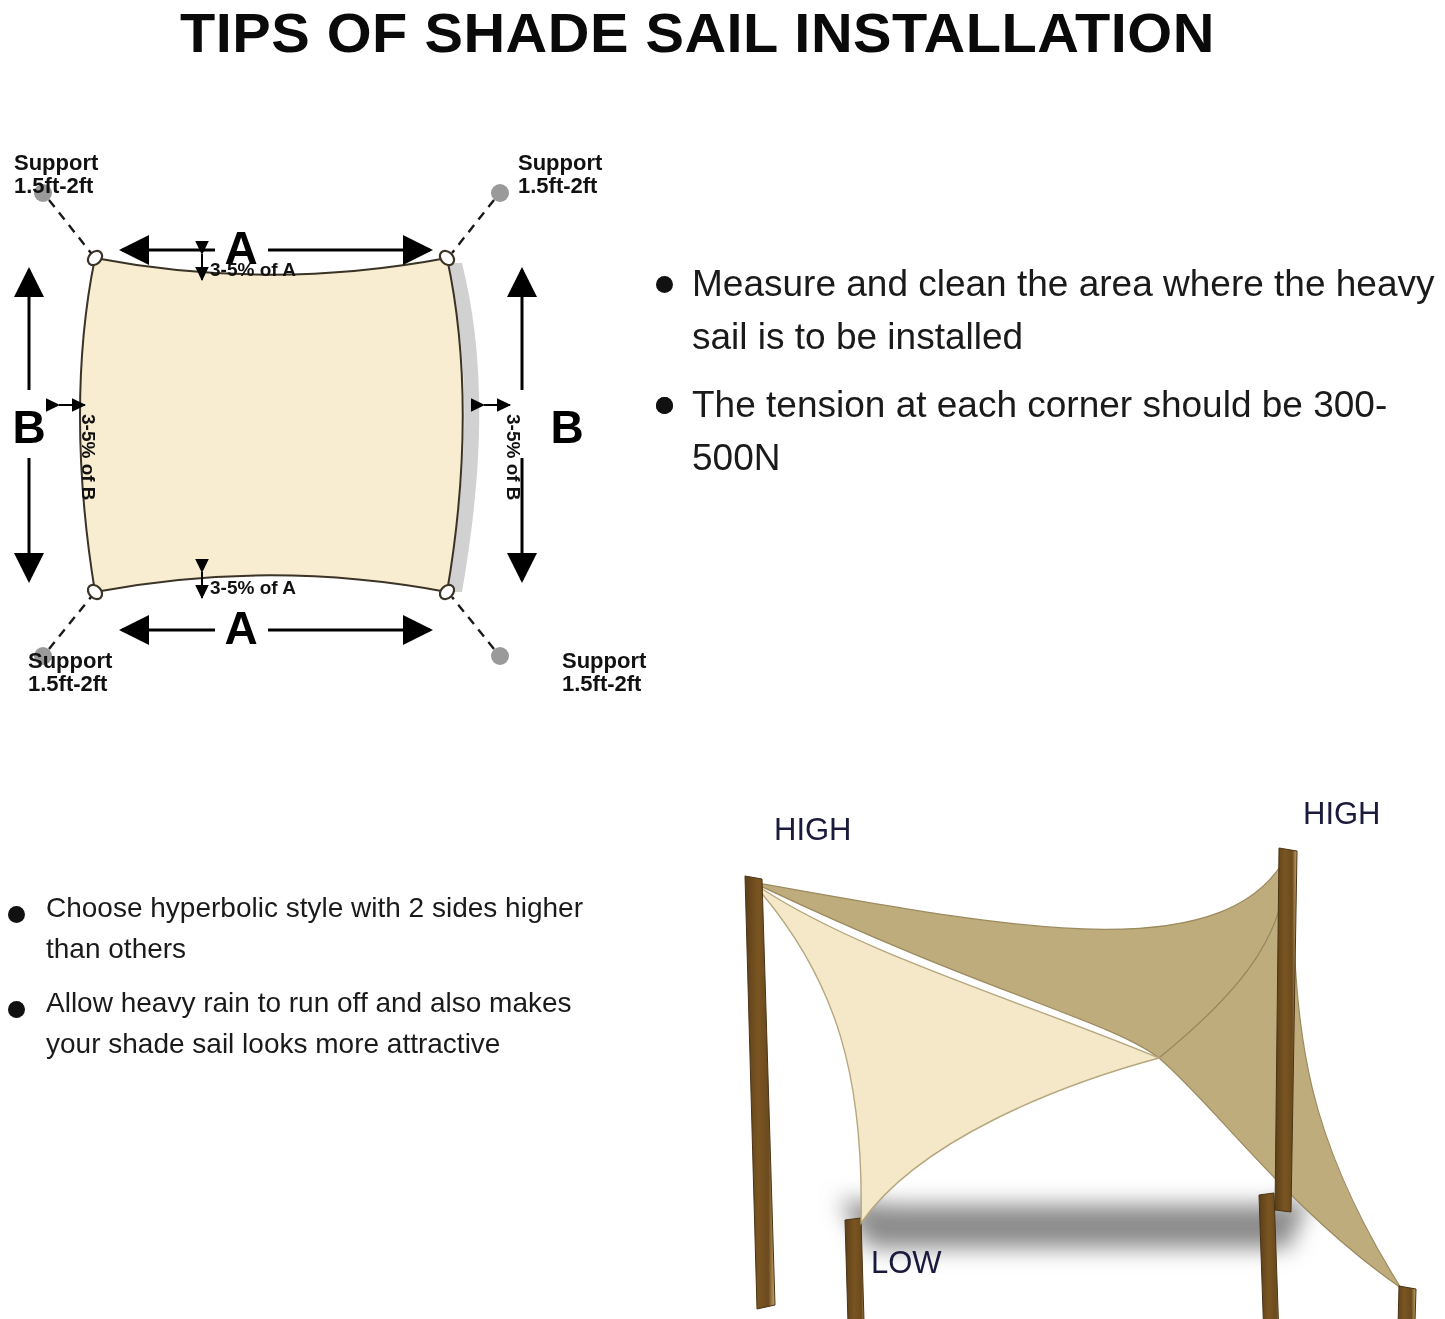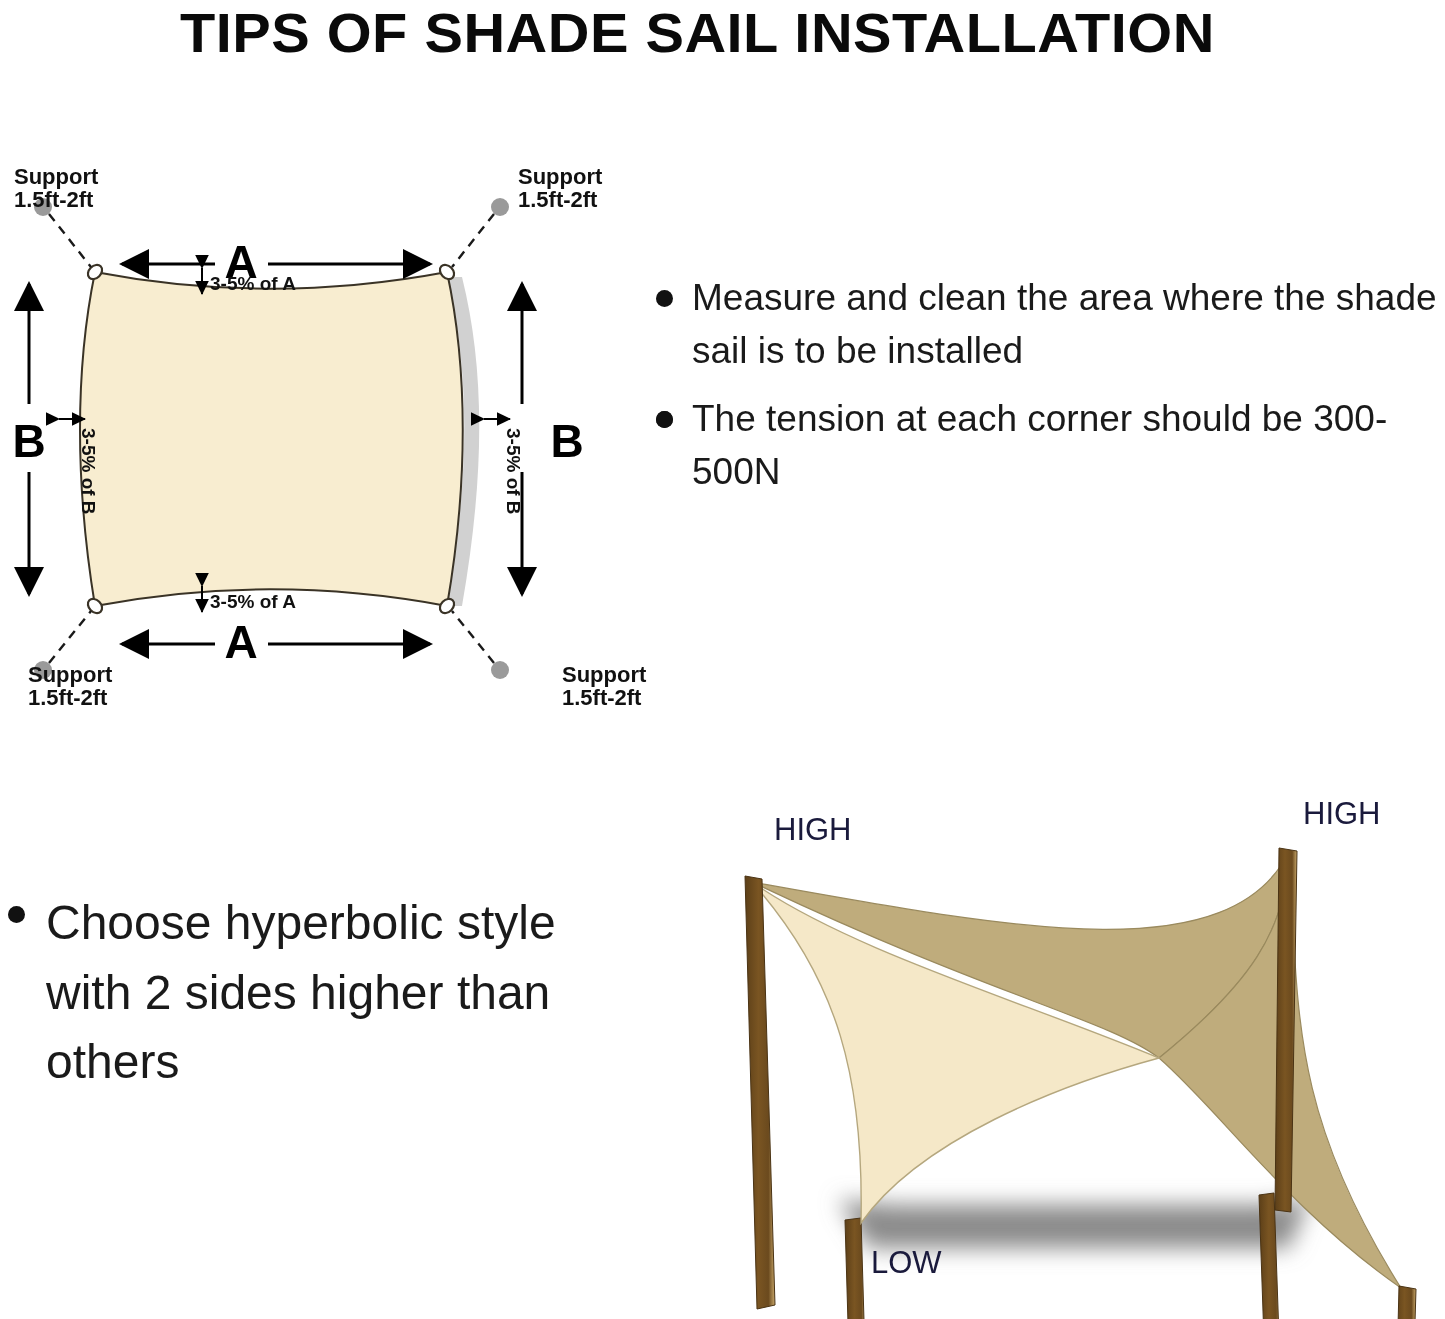--- a/index.html
+++ b/index.html
@@ -35,21 +35,21 @@
     letter-spacing: 0.5px;
     transform: scaleX(1.03);
     white-space: nowrap;
     color: #0a0a0a;
   }
 
   
   #top-section {
     position: absolute;
     left: 0;
-    top: 154px;
+    top: 140px;
     width: 1145px;
     height: 610px;
   }
   #sail-diagram {
     position: absolute;
     left: 0;
     top: 0;
     width: 660px;
     height: 580px;
   }
@@ -96,21 +96,21 @@
     width: 1445px;
     height: 539px;
   }
   #tips-list-bottom {
     position: absolute;
     left: 0px;
     top: 108px;
     width: 625px;
   }
   #tips-list-bottom .bullet-item {
-    font-size: 48px;
+    font-size: 28px;
     line-height: 1.45;
     padding-left: 46px;
     margin-bottom: 14px;
   }
   #hyperbolic-illustration {
     position: absolute;
     left: 689px;
     top: 0px;
     width: 785px;
     height: 539px;
@@ -225,38 +225,42 @@
       <g>
         <line x1="484" y1="265" x2="510" y2="265" stroke="#000" stroke-width="2" marker-start="url(#arrHeadSm)" marker-end="url(#arrHeadSm)"></line>
         <text class="svg-label" x="507" y="274" font-size="19" font-weight="700" fill="#111" transform="rotate(90 507 274)">3-5% of B</text>
       </g>
     </svg>
   </div>
 
   <ul class="bullet-list" id="tips-list-top">
     <li class="bullet-item">
       <span class="bullet-dot"></span>
-      <span>Measure and clean the area where the shade sail is to be installed</span>
+      <span>Measure and clean the area where the heavy sail is to be installed</span>
     </li>
     <li class="bullet-item">
       <span class="bullet-dot"></span>
     </li>
     <li class="bullet-item">
       <span class="bullet-dot"></span>
       <span>The tension at each corner should be 300-500N</span>
     </li>
   </ul>
 </div>
 
 <div id="bottom-section">
 
   <ul class="bullet-list" id="tips-list-bottom">
     <li class="bullet-item">
       <span class="bullet-dot"></span>
       <span>Choose hyperbolic style with 2 sides higher than others</span>
+    </li>
+    <li class="bullet-item">
+      <span class="bullet-dot"></span>
+      <span>Allow heavy rain to run off and also makes your shade sail looks more attractive</span>
     </li>
   </ul>
 
   <div id="hyperbolic-illustration">
     <svg width="785" height="539" viewBox="0 0 785 539" xmlns="http://www.w3.org/2000/svg">
       <defs>
         <filter id="shadowBlur" x="-30%" y="-60%" width="160%" height="260%">
           <feGaussianBlur stdDeviation="11"></feGaussianBlur>
         </filter>
         <linearGradient id="postGrad" x1="0" y1="0" x2="1" y2="0">

